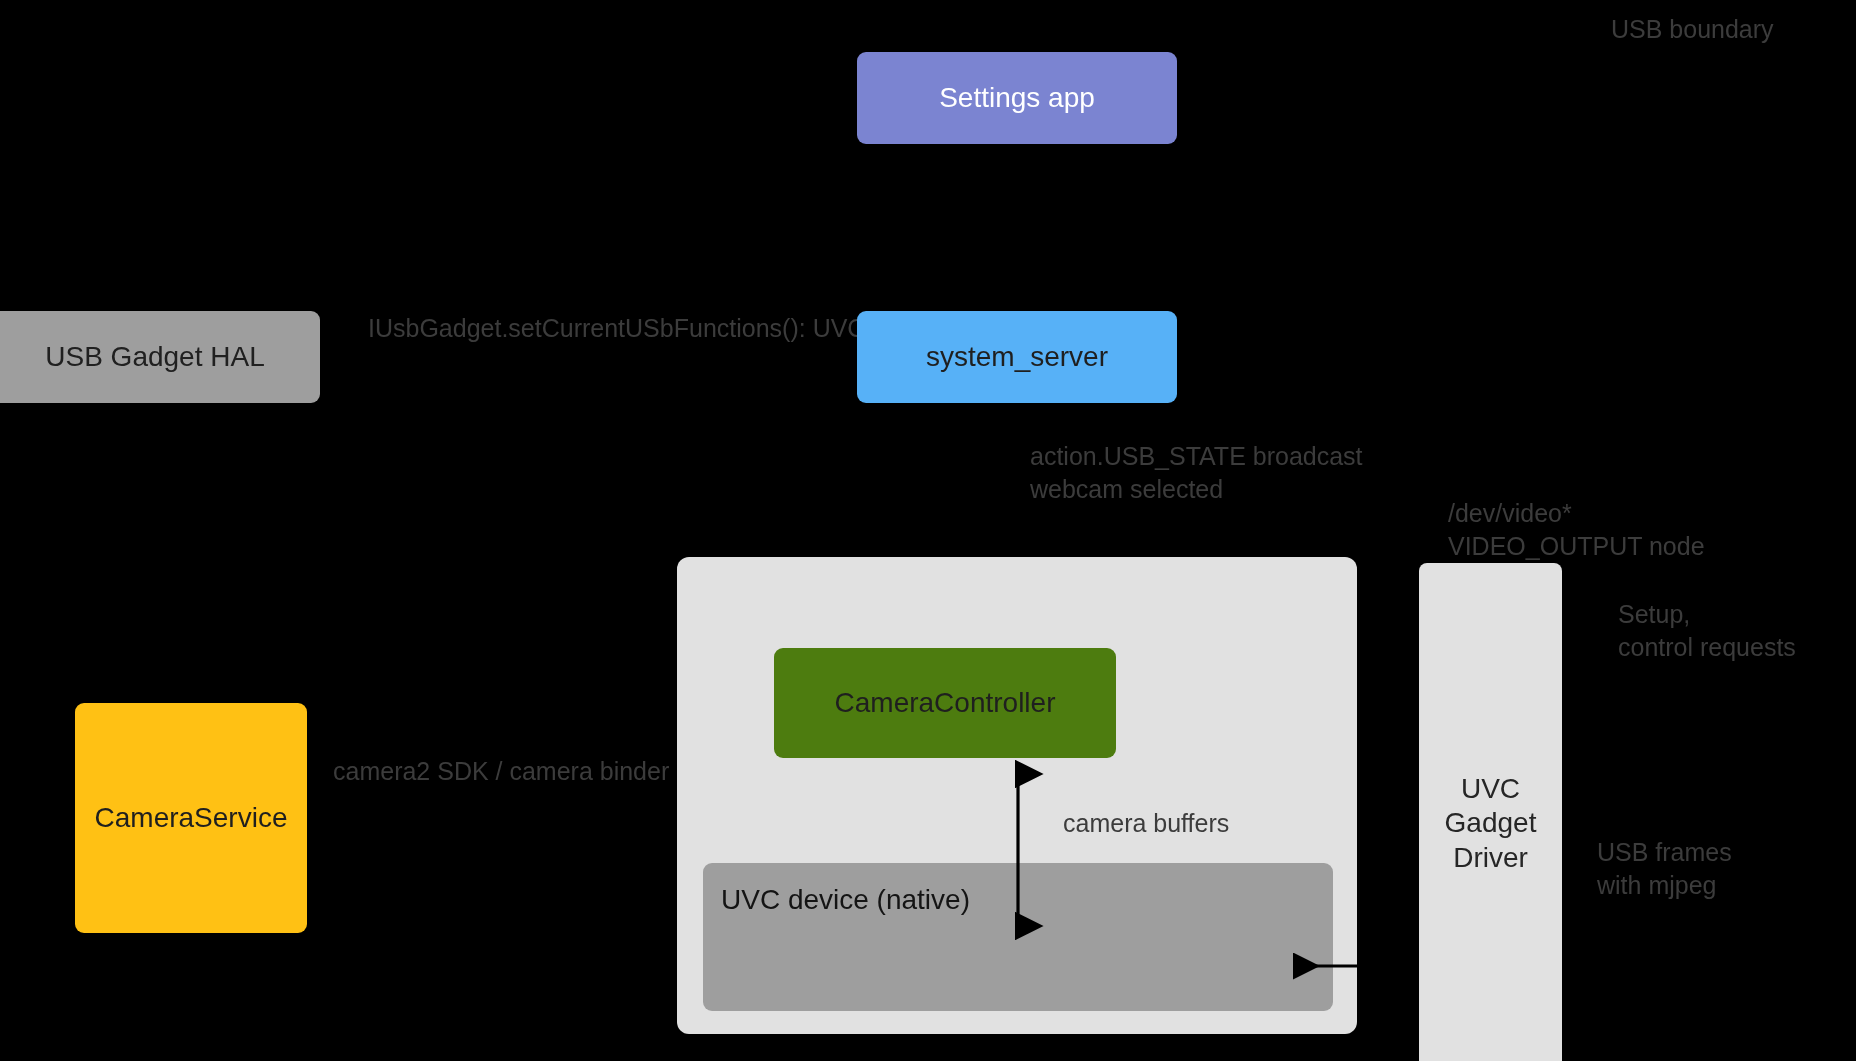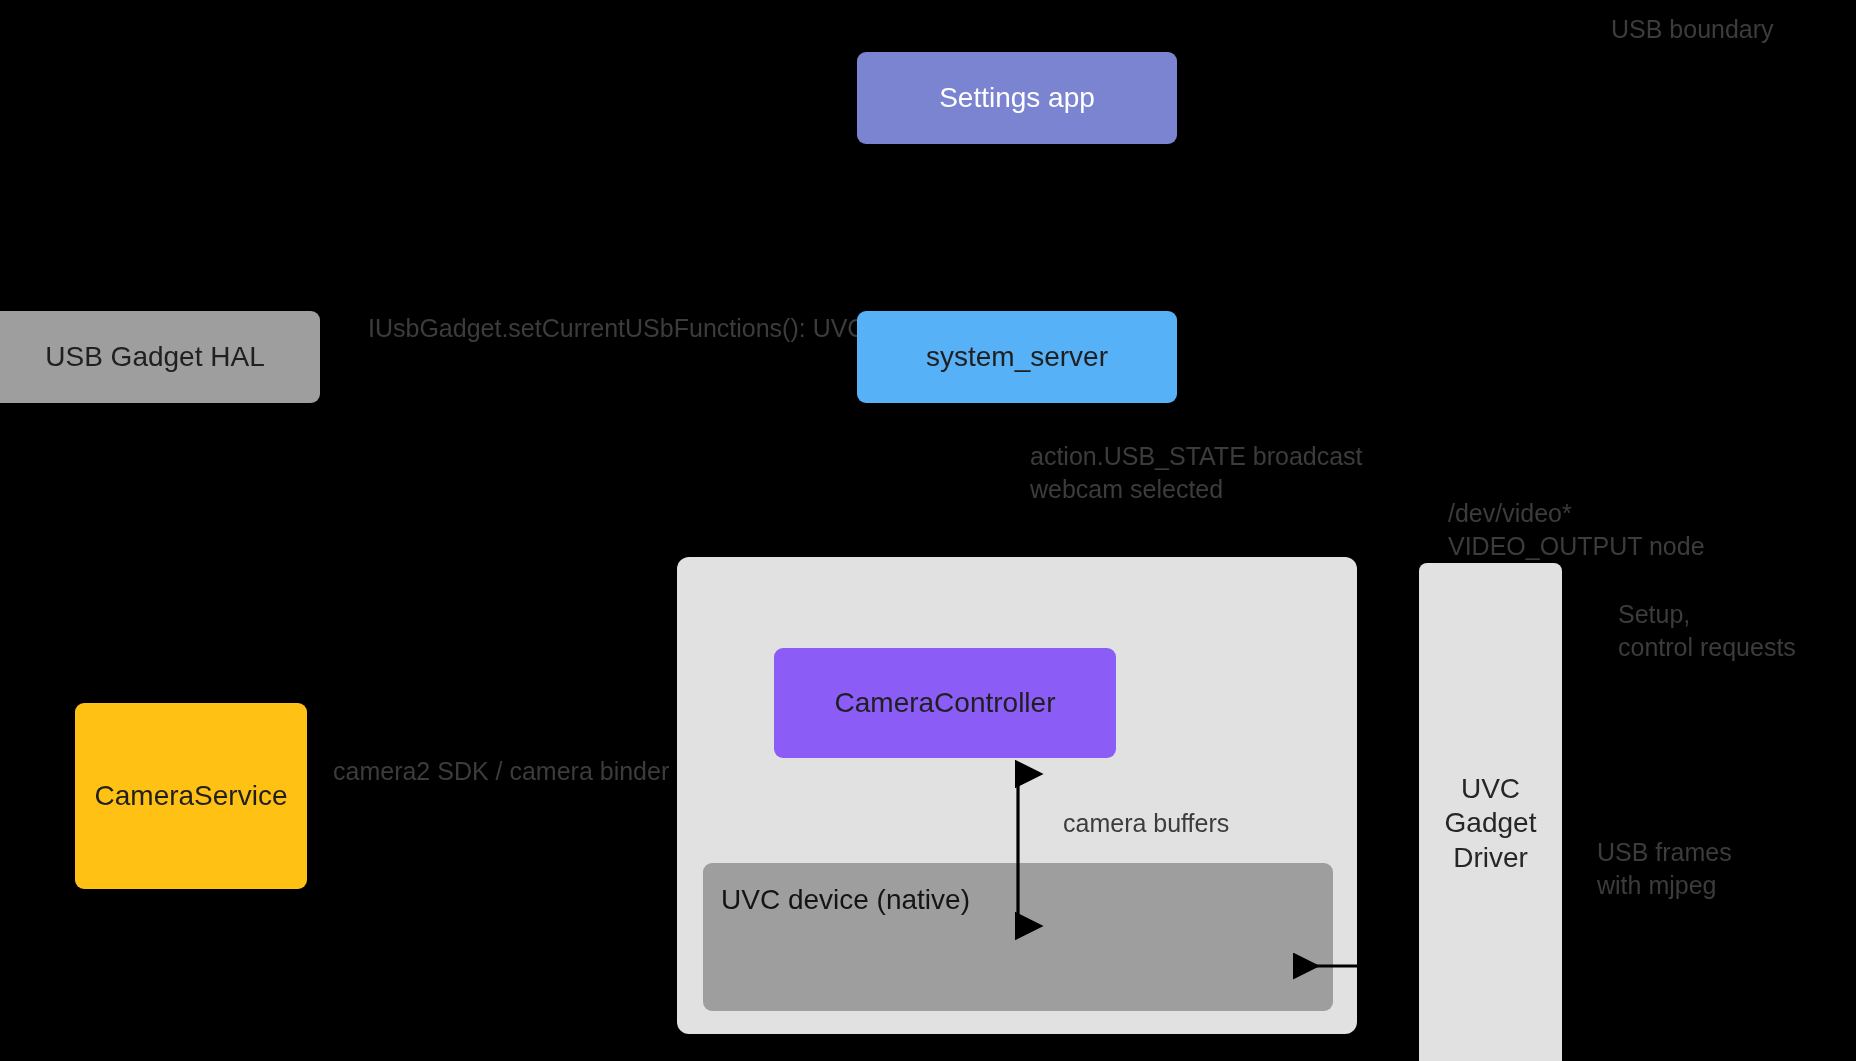--- a/index.html
+++ b/index.html
@@ -41,21 +41,21 @@
   #usb-gadget-hal {
     left: -10px; top: 311px; width: 330px; height: 92px;
     background: #9e9e9e; color: #202020; font-size: 28px;
     border-radius: 0 9px 9px 0;
   }
   #system-server {
     left: 857px; top: 311px; width: 320px; height: 92px;
     background: #57b1f7; color: #1f1f1f; font-size: 28px;
   }
   #camera-service {
-    left: 75px; top: 703px; width: 232px; height: 186px;
+    left: 75px; top: 703px; width: 232px; height: 230px;
     background: #ffc114; color: #1f1f1f; font-size: 28px;
   }
   #uvc-gadget-driver {
     left: 1419px; top: 563px; width: 143px; height: 521px;
     background: #e1e1e1; color: #262626; font-size: 28px;
     flex-direction: column;
     border-radius: 8px;
   }
   
   #daw-service {
@@ -66,21 +66,21 @@
     box-sizing: border-box;
   }
   #daw-title {
     position: absolute;
     left: 24px; top: 36px;
     font-size: 28px; font-weight: bold; color: #141414;
     white-space: nowrap;
   }
   #camera-controller {
     left: 774px; top: 648px; width: 342px; height: 110px;
-    background: #8b5cf6; color: #1f1f1f; font-size: 28px;
+    background: #4d7c0f; color: #1f1f1f; font-size: 28px;
   }
   #uvc-device-native {
     position: absolute;
     left: 703px; top: 863px; width: 630px; height: 148px;
     background: #9e9e9e; border-radius: 9px; box-sizing: border-box;
   }
   #uvc-device-title {
     position: absolute;
     left: 18px; top: 21px;
     font-size: 28px; font-weight: normal; color: #141414;

